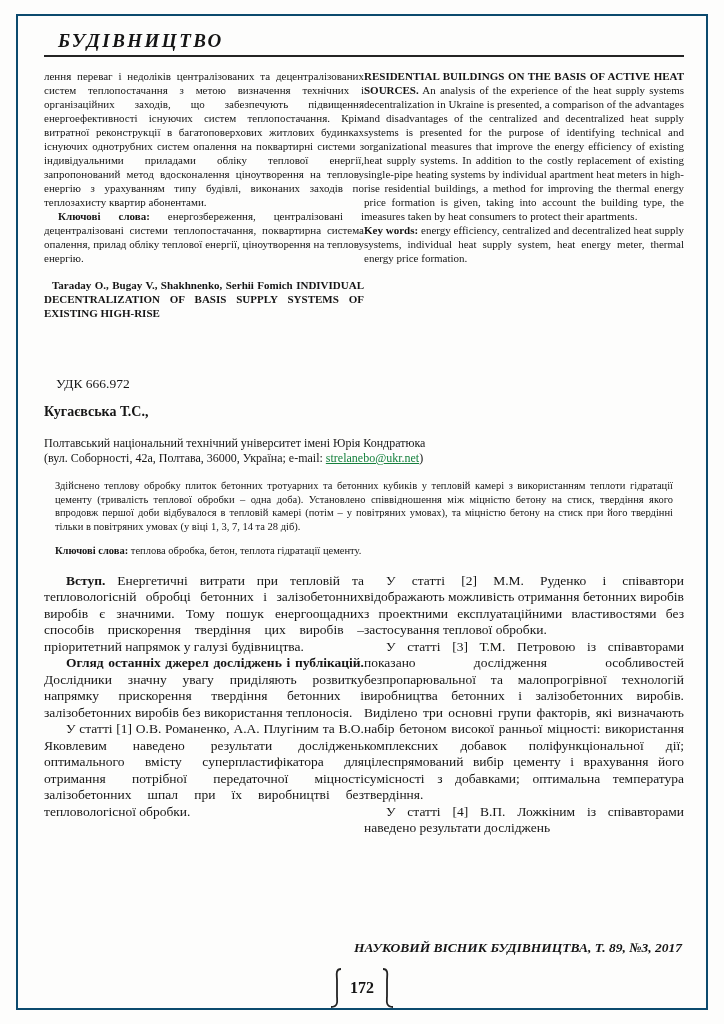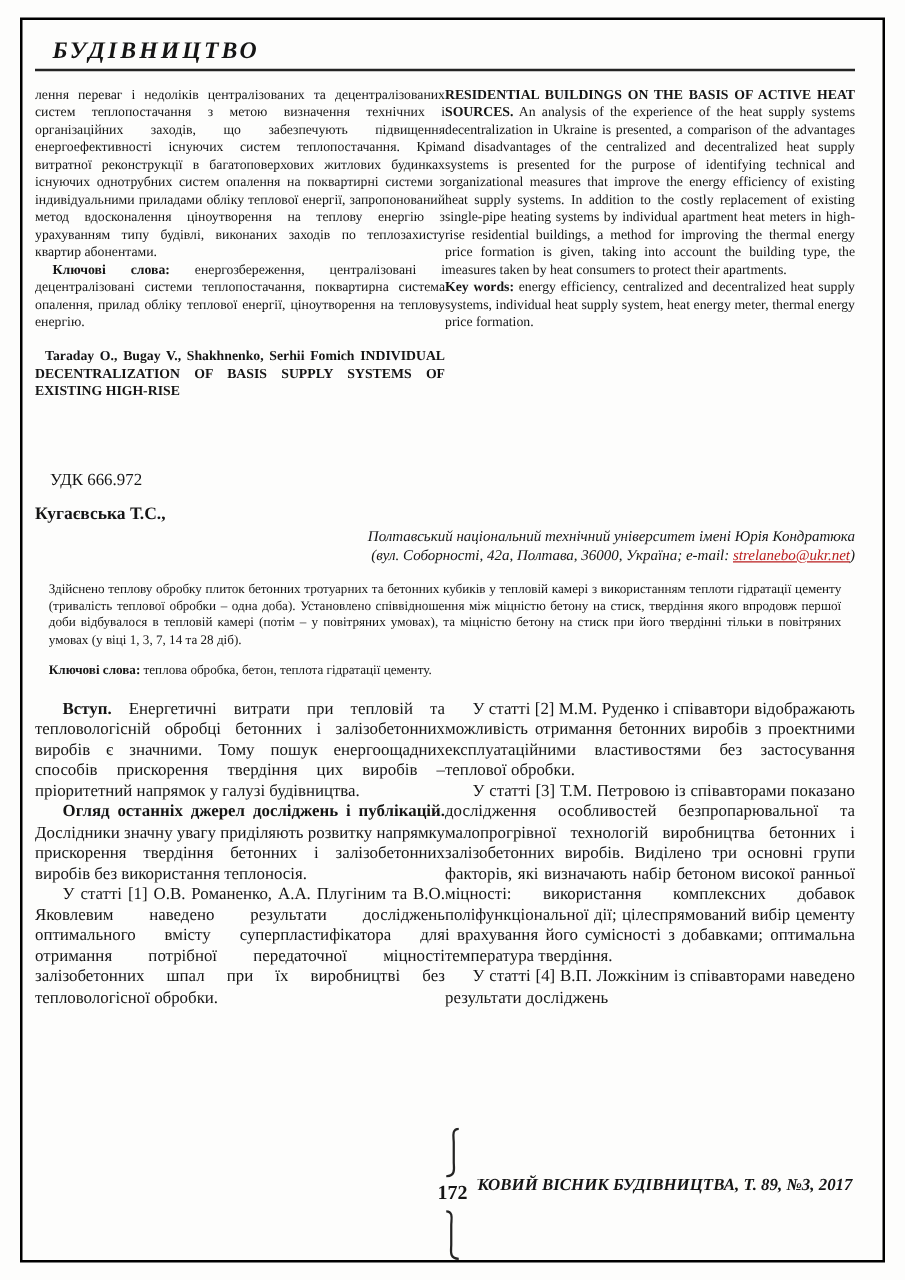--- a/index.html
+++ b/index.html
@@ -11,22 +11,22 @@
     position: relative;
   }
   .page {
     position: absolute; inset: 0;
     width: 724px; height: 1024px;
     background: #fdfdfc;
   }
   .frame {
     position: absolute;
     top: 14px; left: 16px; right: 16px; bottom: 14px;
-    border: 2px solid #000000;
-    padding: 10px 22px 0 10px;
+    border: 2px solid #0c4a6e;
+    padding: 10px 22px 0 26px;
   }
   
   .journal-header { padding-top: 4px; }
   .section-title {
     font-size: 19px; font-weight: bold; font-style: italic;
     letter-spacing: 2.5px;
     padding-left: 14px;
   }
   .header-rule { border-bottom: 2.5px solid #242424; margin-top: 3px; }
 
@@ -36,22 +36,22 @@
 
   
   .top-block { margin-top: 12px; font-size: 11px; line-height: 14px; }
   .top-block p { margin: 0; }
   .indent-sm { text-indent: 14px; }
   .citation-en { margin-top: 13px !important; font-weight: bold; text-indent: 8px; }
 
   
   .udk { margin-top: 56px; font-size: 13.5px; margin-left: 12px; }
   .author-name { margin-top: 12px; text-align: left; font-weight: bold; font-size: 14px; }
-  .affiliation { text-align: right; font-style: italic; font-size: 12px; line-height: 15px; margin-top: 2px; }
-  .email-link { color: #b91c1c; text-decoration: underline; cursor: pointer; }
+  .affiliation { text-align: left; font-size: 12px; line-height: 15px; margin-top: 16px; }
+  .email-link { color: #15803d; text-decoration: underline; cursor: pointer; }
   .article-title {
     margin-top: 18px; text-align: center;
     font-weight: bold; font-size: 14px; line-height: 19px;
   }
   .abstract { margin-top: 13px; font-size: 10.5px; line-height: 13.5px; text-align: justify; }
   .abstract p { margin: 11px; }
 
   
   .body-block { margin-top: 15px; font-size: 13.5px; line-height: 16.5px; justify-content: center; }
   .body-block p { margin: 0; text-indent: 22px; }
@@ -60,21 +60,21 @@
   
   .journal-footer {
     position: absolute; right: 24px; bottom: 52px;
     font-weight: bold; font-style: italic; font-size: 13.5px;
     text-align: left;
   }
   .pagenum-wrap {
     position: absolute; left: 50%; bottom: 0;
     transform: translateX(-50%);
     display: flex; align-items: center; gap: 4px;
-    background: #fdfdfc; padding: 0 4px; flex-direction: column;
+    background: #fdfdfc; padding: 0 4px;
   }
   .pagenum {
     font-weight: bold; font-size: 16px;
     padding: 0 4px;
   }
   .bracket-icon { display: block; }
 </style>
 </head>
 <body>
 

